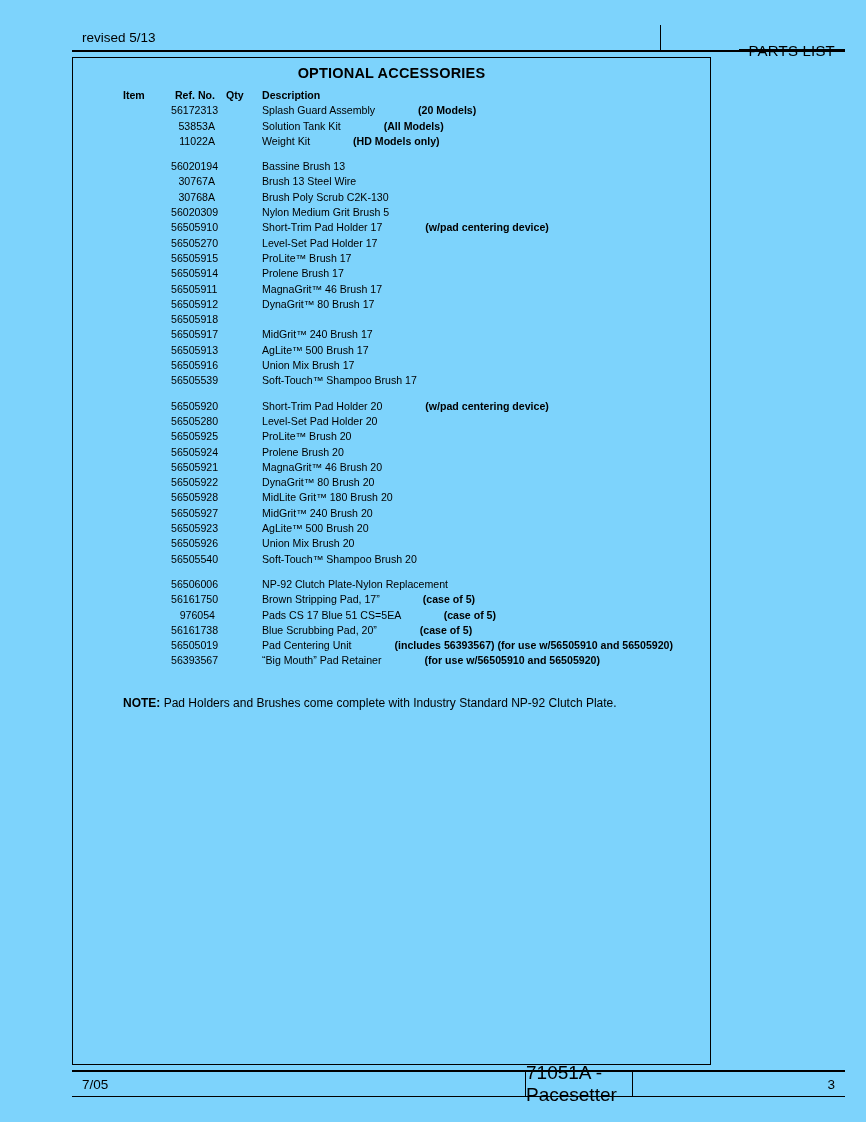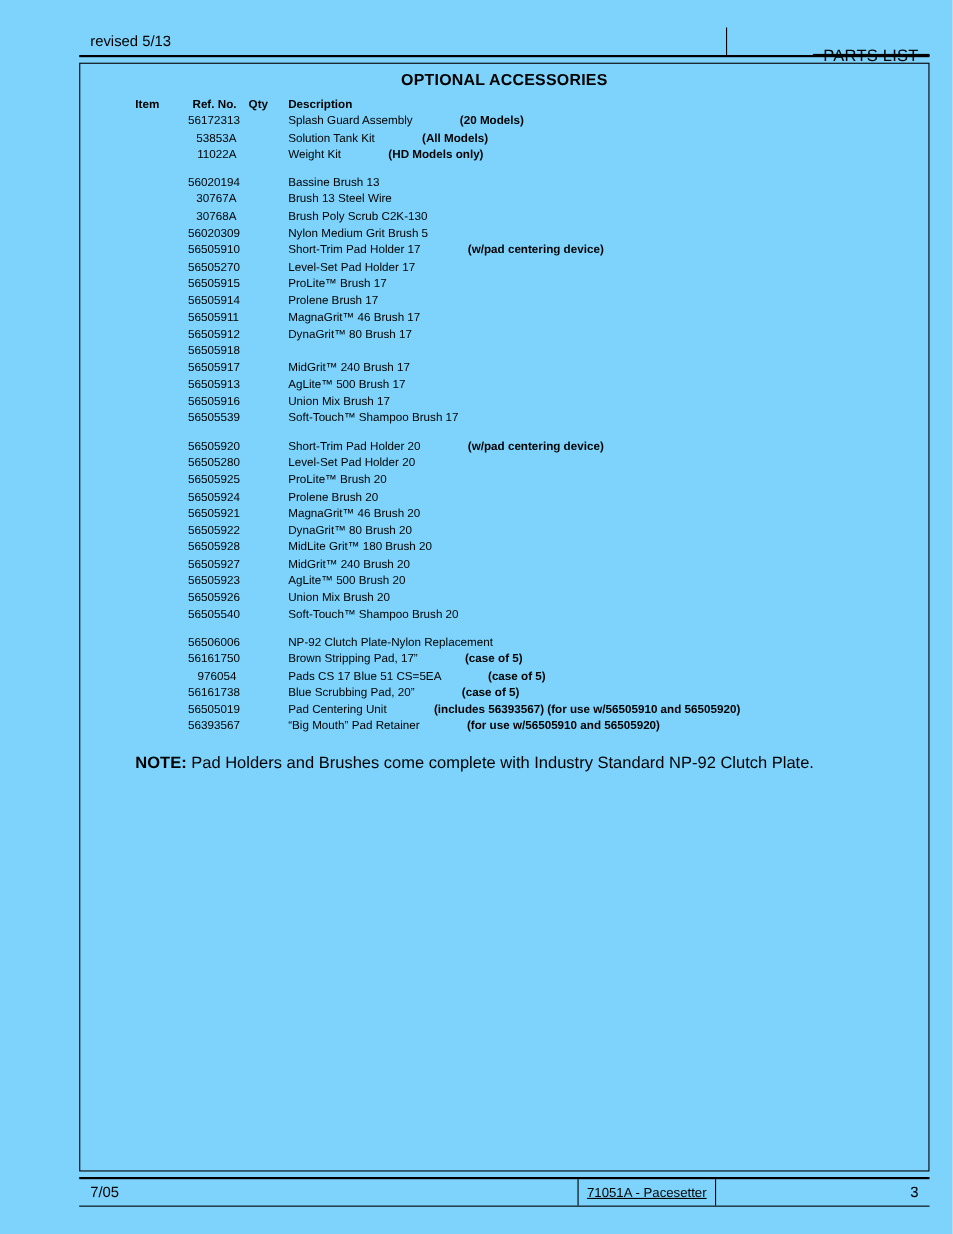--- a/index.html
+++ b/index.html
@@ -21,21 +21,21 @@
     position:absolute; left:588px; top:0; bottom:0; width:0; border-left:1.5px solid #000;
   }
   .parts-box {
     position:absolute; right:0; top:0; bottom:0; min-width:92px;
     border:1.5px solid #000; display:flex; align-items:center; justify-content:center;
     padding:0 9px; font-size:15px; letter-spacing:0.2px;margin-top:24px;
   }
 
   
   .main-box {
-    position:absolute; left:72px; top:57px; width:773px; height:1008px;
+    position:absolute; left:72px; top:57px; width:639px; height:1008px;
     border:1.5px solid #000; padding-top:7px;
   }
   .doc-title {
     text-align:center; font-weight:bold; font-size:14.5px; letter-spacing:0.2px;
   }
 
   
   .table {
     margin-top:7px; padding-left:50px; padding-right:12px;
     font-size:10.6px; line-height:15.3px;
@@ -46,33 +46,33 @@
   .thead { font-weight:bold; }
   .cell.ref { text-align:right; }
   .cell.qty { padding-left:11px; }
   .cell.desc { padding-left:0; }
   .group { margin-top:10px; }
   .group:first-of-type { margin-top:0; }
   .b { font-weight:bold;padding-left:40px; }
 
   
   .note {
-    margin-top:17px; padding-left:10px; font-size:15px; line-height:15px;
+    margin-top:27px; padding-left:10px; font-size:12px; line-height:15px;
   }
 
   
   .footer {
     position:absolute; left:72px; top:1070px; width:773px; height:27px;
     border-top:2px solid #000; border-bottom:1.5px solid #000;
   }
   .footer-date { position:absolute; left:10px; top:50%; transform:translateY(-50%); font-size:13.5px; }
   .footer-docbox {
-    position:absolute; left:453px; width:126px; top:0; bottom:0;
+    position:absolute; left:453px; width:108px; top:0; bottom:0;
     border-left:1.5px solid #000; border-right:1.5px solid #000;
-    display:flex; align-items:center; justify-content:center; font-size:12px;text-decoration:underline;
+    display:flex; align-items:center; justify-content:center; font-size:19px;
   }
   .footer-page { position:absolute; right:10px; top:50%; transform:translateY(-50%); font-size:13.5px; }
 </style>
 </head>
 <body>
 
 <div class="page">
 
   <div class="top-header">
     <span class="revised">revised 5/13</span>

